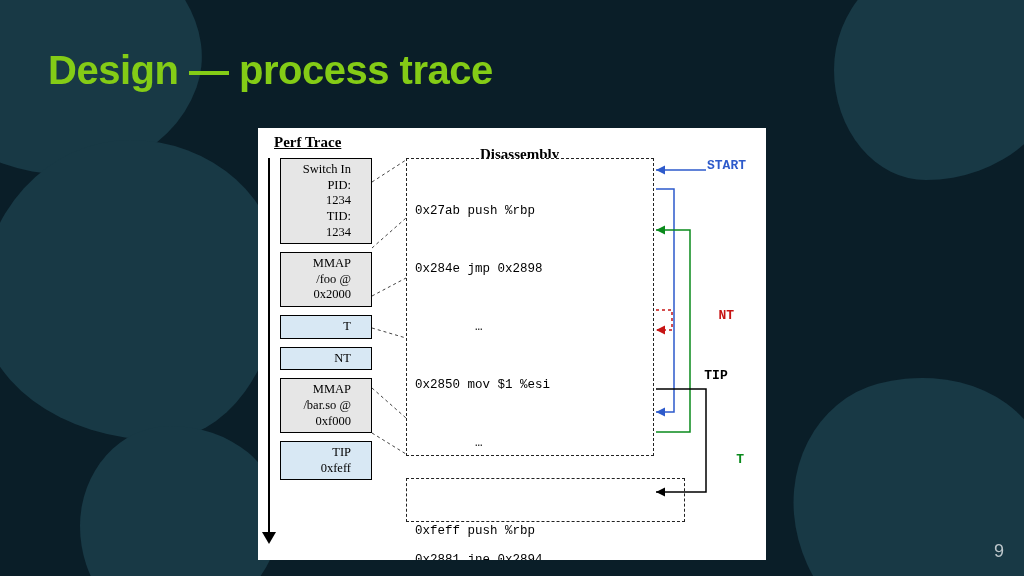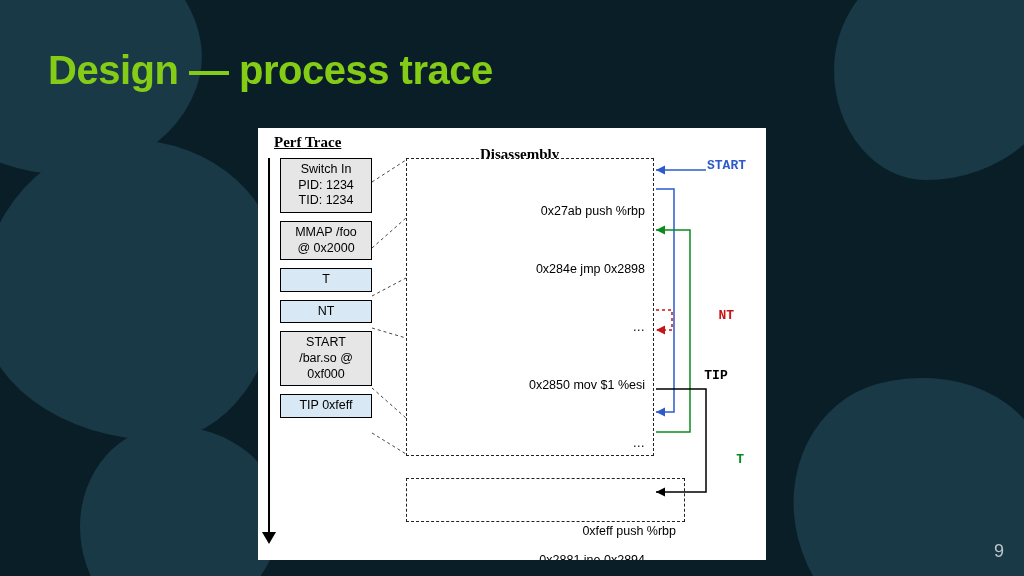--- a/index.html
+++ b/index.html
@@ -59,25 +59,25 @@
     text-decoration: underline;
     font-family: "Times New Roman", Times, serif;
   }
   .col-head.perf { top: 6px; left: 16px; }
   .col-head.dis  { top: 18px; left: 222px; }
 
   .trace-col { position: absolute; top: 30px; left: 22px; width: 92px; }
   .trace-box {
     border: 1px solid #000;
     background: #e6e6e6;
-    font-family: Liberation Sans, sans-serif;
+    font-family: Liberation Serif, serif;
     font-size: 12.5px;
     line-height: 1.25;
-    text-align: center;
-    padding: 3px 12px;
+    text-align: right;
+    padding: 3px 20px;
     margin-bottom: 8px;
   }
   .trace-box.blue { background: #d8e8f4; }
 
   .arrow-lane {
     position: absolute;
     top: 30px;
     left: 10px;
     width: 2px;
     height: 382px;
@@ -89,27 +89,26 @@
     left: 4px;
     width: 0; height: 0;
     border-left: 7px solid transparent;
     border-right: 7px solid transparent;
     border-top: 12px solid #000;
   }
 
   .code-box {
     position: absolute;
     border: 1px dashed #222;
-    font-family: Liberation Sans, sans-serif;
+    font-family: Liberation Mono, monospace;
     font-size: 12.5px;
     line-height: 1.55;
     padding: 4px 8px;
     background: #fff;
     white-space: pre;
-    text-align: right;
   }
   .main-box { top: 30px; left: 148px; width: 248px; height: 298px; }
   .sub-box  { top: 350px; left: 148px; width: 279px; height: 44px; }
   .code-line { display:block; }
 
   
   svg.overlay {
     position: absolute;
     top: 0; left: 0;
     width: 508px;
@@ -151,21 +150,21 @@
 
   <div class="trace-col">
     <div class="trace-box">Switch In
 PID: 1234
 TID: 1234</div>
     <div class="trace-box">MMAP
 /foo
 @ 0x2000</div>
     <div class="trace-box blue">T</div>
     <div class="trace-box blue">NT</div>
-    <div class="trace-box">START
+    <div class="trace-box">MMAP
 /bar.so
 @ 0xf000</div>
     <div class="trace-box blue">TIP 0xfeff</div>
   </div>
 
   <div class="code-box main-box">
     <span class="code-line">0x27ab push %rbp</span>
     <span class="code-line">0x284e jmp 0x2898</span>
     <span class="code-line">        …</span>
     <span class="code-line">0x2850 mov $1 %esi</span>

